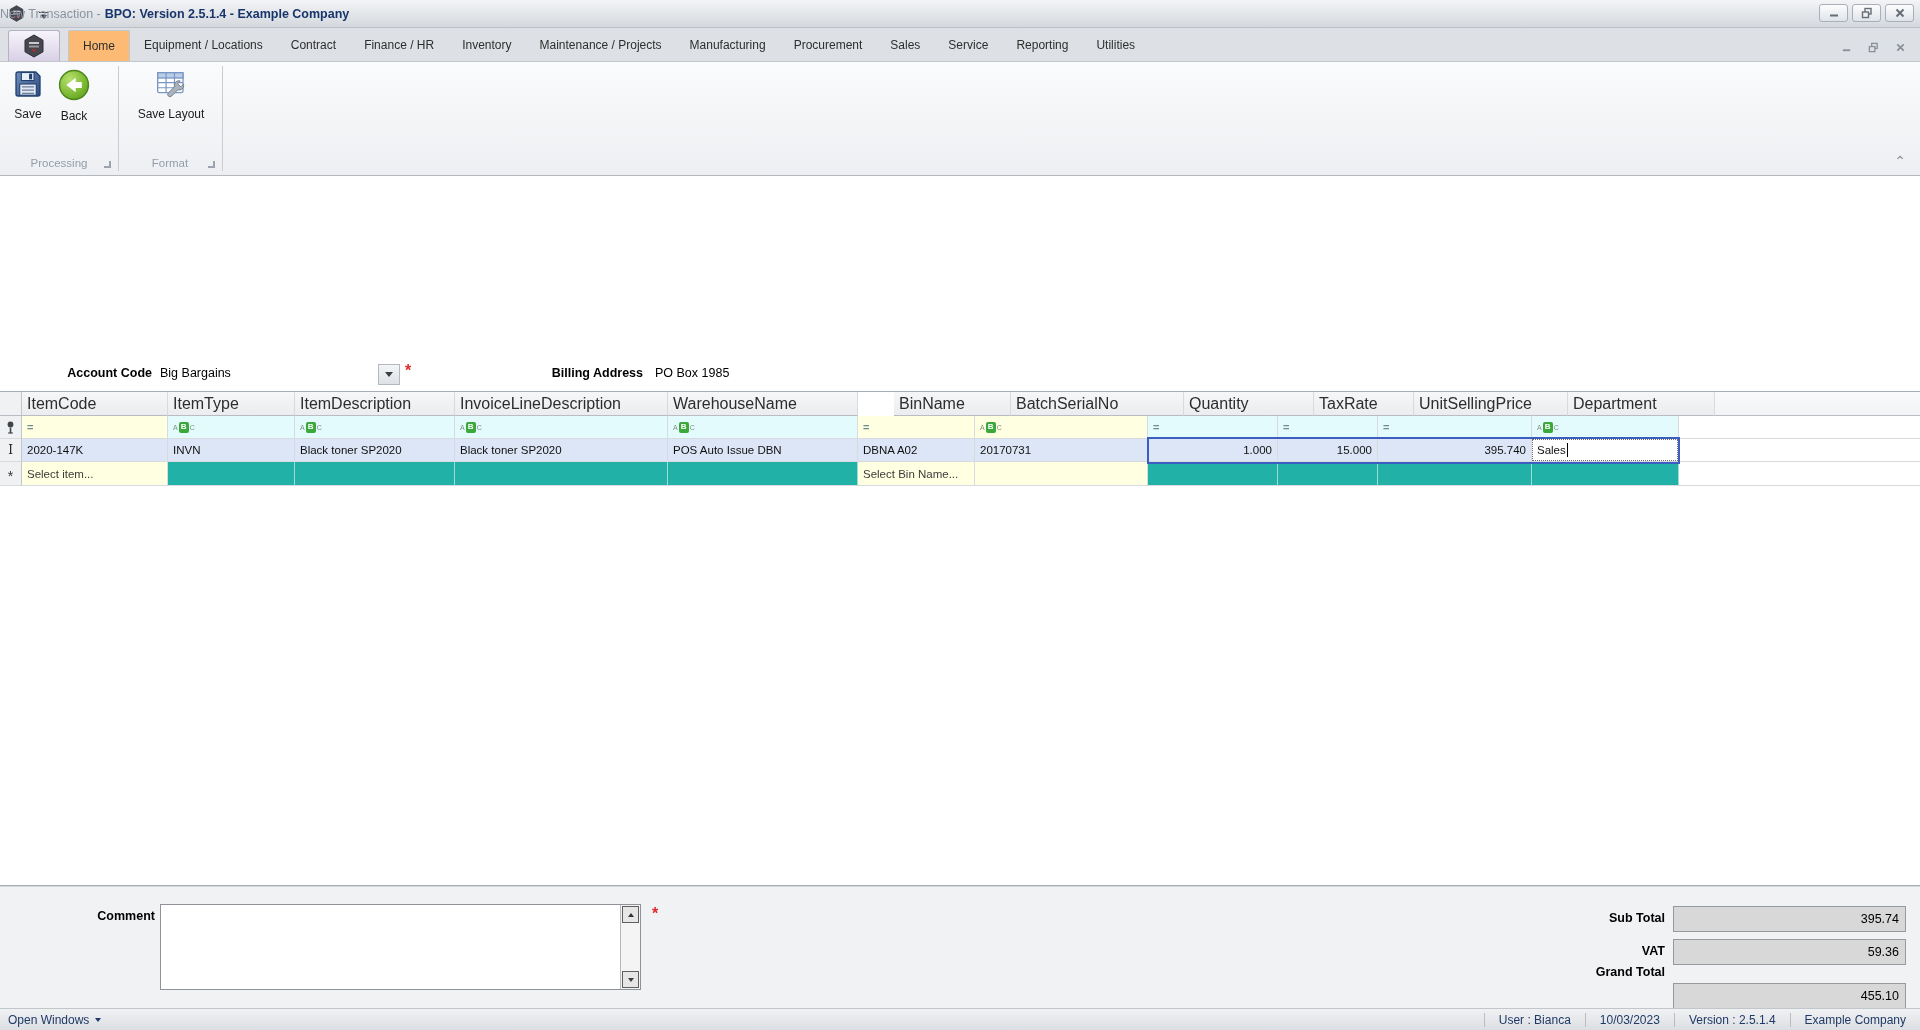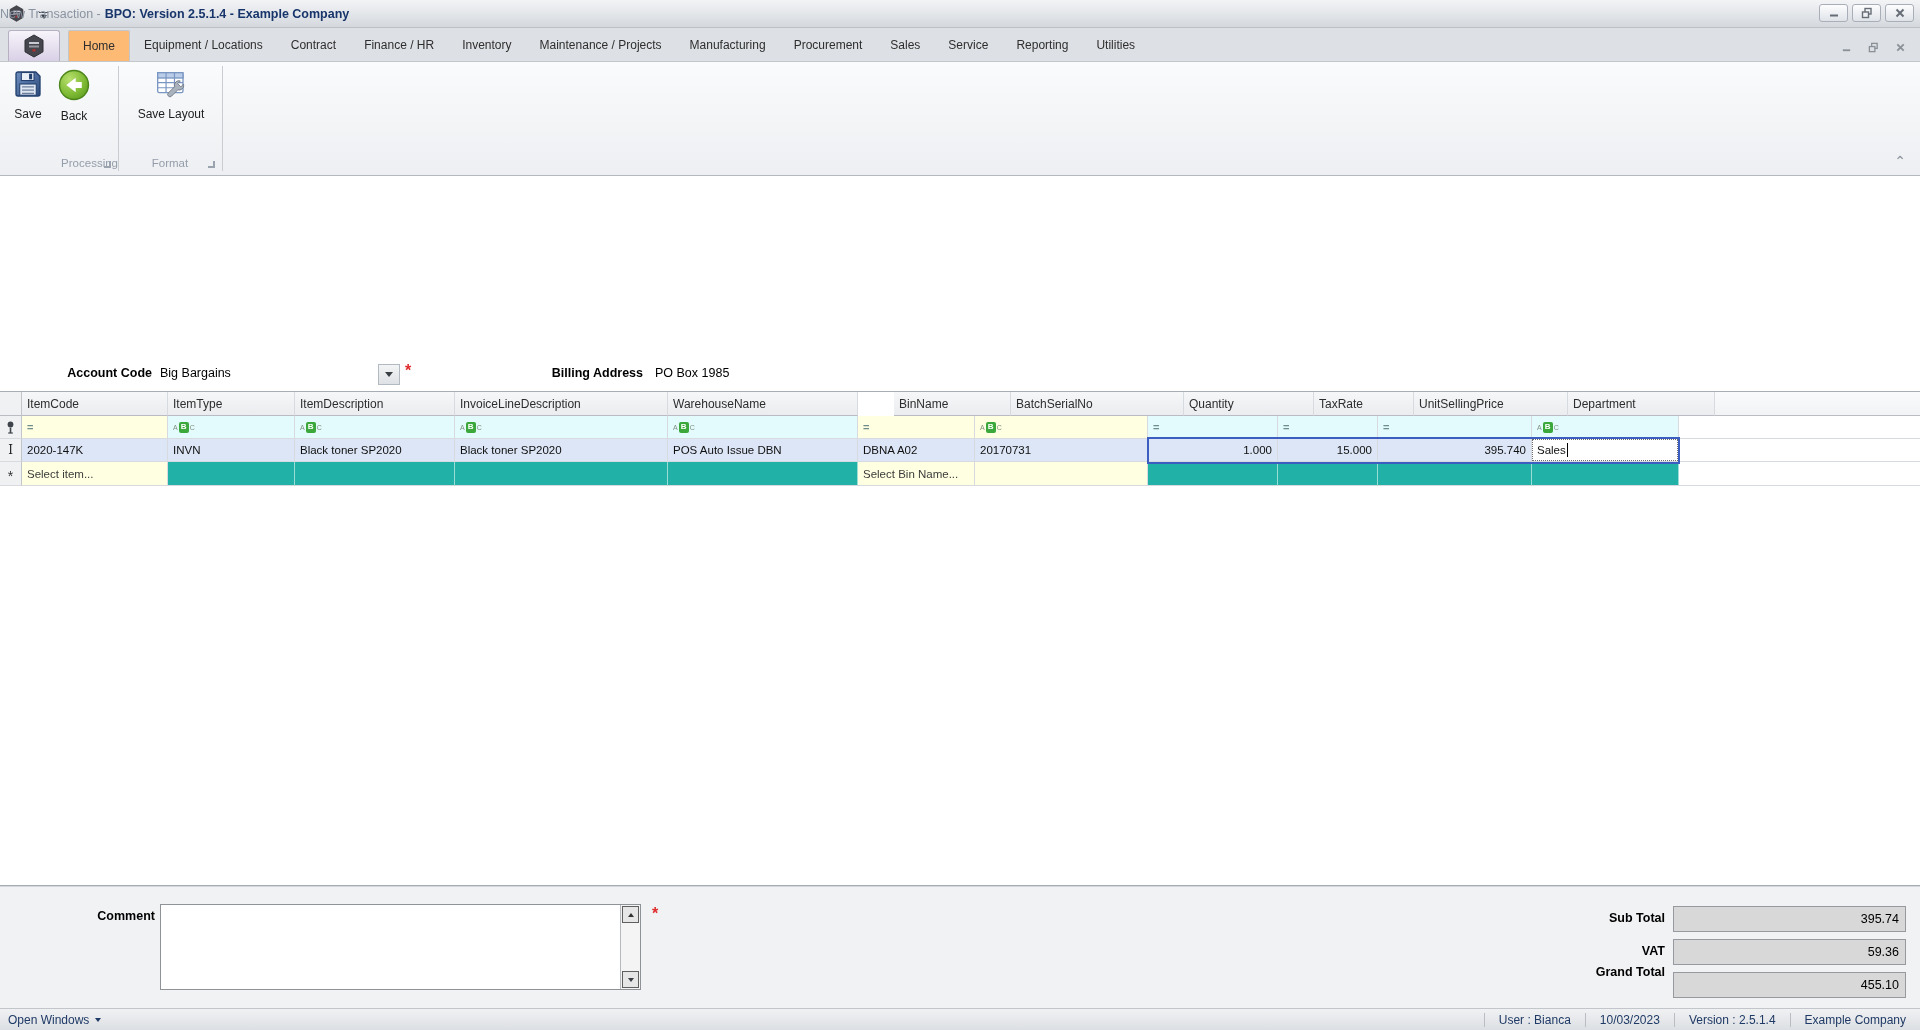--- a/index.html
+++ b/index.html
@@ -58,21 +58,21 @@
 
   
   .grid { position:absolute; top:391px; left:0; right:0; height:495px; background:#fff;
     border-top:1px solid #a7adb4; border-bottom:1px solid #a7adb4; }
   .grow { position:absolute; left:0; right:0; display:flex; }
   .g-ind { width:22px; flex:none; background:#eff1f3; border-right:1px solid #c2c6cb;
     border-bottom:1px solid #d7dade; display:flex; align-items:center; justify-content:center; }
   .gcell { flex:none; border-right:1px solid #d7dade; border-bottom:1px solid #d7dade;
     font-size:11.5px; padding:0 5px; display:flex; align-items:center; overflow:hidden; white-space:nowrap; }
   .hrow { top:0; height:24px; }
-  .hrow .gcell { background:linear-gradient(#f6f7f8,#eaecef); border-bottom:1px solid #b9bdc3; font-size:12px; color:#2d2d2d; }
+  .hrow .gcell { background:linear-gradient(#f6f7f8,#eaecef); border-bottom:1px solid #b9bdc3; font-size:16px; color:#2d2d2d; }
   .hrow .g-ind { border-bottom:1px solid #b9bdc3; }
   .frow-g { top:24px; height:23px; }
   .drow { top:47px; height:23px; }
   .nrow { top:70px; height:24px; }
   .filler { flex:1 1 auto; border-right:none; background:#fff; }
   .hrow .filler { background:linear-gradient(#f9fafb,#f2f3f5); }
   .f-yellow { background:#ffffe1; }
   .f-cyan { background:#e3fbfc; }
   .dcell { background:#dce6f6; color:#101010; }
   .n-teal { background:#22b1a6; border-right:1px solid rgba(255,255,255,.55); }
@@ -224,21 +224,21 @@
     <div class="rbtn" style="left:128px; width:86px;">
       <svg width="32" height="32" viewBox="0 0 24 24">
         <rect x="2" y="3.5" width="19" height="15" rx="1.2" fill="#fff" stroke="#7a96c2"></rect>
         <rect x="2" y="3.5" width="19" height="4" fill="#b9cde9" stroke="#7a96c2"></rect>
         <path d="M8.3 3.5v15M14.6 3.5v15M2 11h19M2 14.8h19" stroke="#7a96c2" stroke-width="0.9"></path>
         <path d="M21.5 13.2a3.4 3.4 0 0 1-4.4 3.2l-4.6 4.6a1.7 1.7 0 1 1-2.4-2.4l4.6-4.6a3.4 3.4 0 0 1 4.3-4.3l-2 2 2.4 2.4 2-2c.1.3.1.7.1 1.1z" fill="#aab3bd" stroke="#737d89" stroke-width="0.7"></path>
       </svg>
       <span>Save Layout</span>
     </div>
     <div class="gsep" style="left:222px;"></div>
-    <div class="gcaption" style="left:0; width:118px;justify-content:flex-end;">
+    <div class="gcaption" style="left:0; width:118px;">
       <span>Processing</span>
     </div>
     <div class="launcher" style="left:104px;"></div>
     <div class="gcaption" style="left:118px; width:104px;">
       <span>Format</span>
     </div>
     <div class="launcher" style="left:208px;"></div>
     <div class="collapse">⌃</div>
   </div>
 
@@ -427,21 +427,21 @@
           </div>
       </div>
     </div>
     <div class="req" style="left:652px; top:18px;">*</div>
     <div id="totals">
         <div class="tlabel" style="top: 24px;">Sub Total</div>
         <div class="tfield" style="top: 19px;">395.74</div>
         <div class="tlabel" style="top: 57px;">VAT</div>
         <div class="tfield" style="top: 52px;">59.36</div>
         <div class="tlabel" style="top: 78px;">Grand Total</div>
-        <div class="tfield" style="top: 85px; padding-left: 46px;">455.10</div>
+        <div class="tfield" style="top: 96px; padding-left: 46px;">455.10</div>
       </div>
   </div>
 
   <div class="statusbar">
     <div class="openwin">
       <span>Open Windows</span>
       <span class="tri-d small" style="border-top-color:#1f3a66;"></span>
     </div>
     <div class="status-right" id="statusright">
         <div class="ssep"></div>

